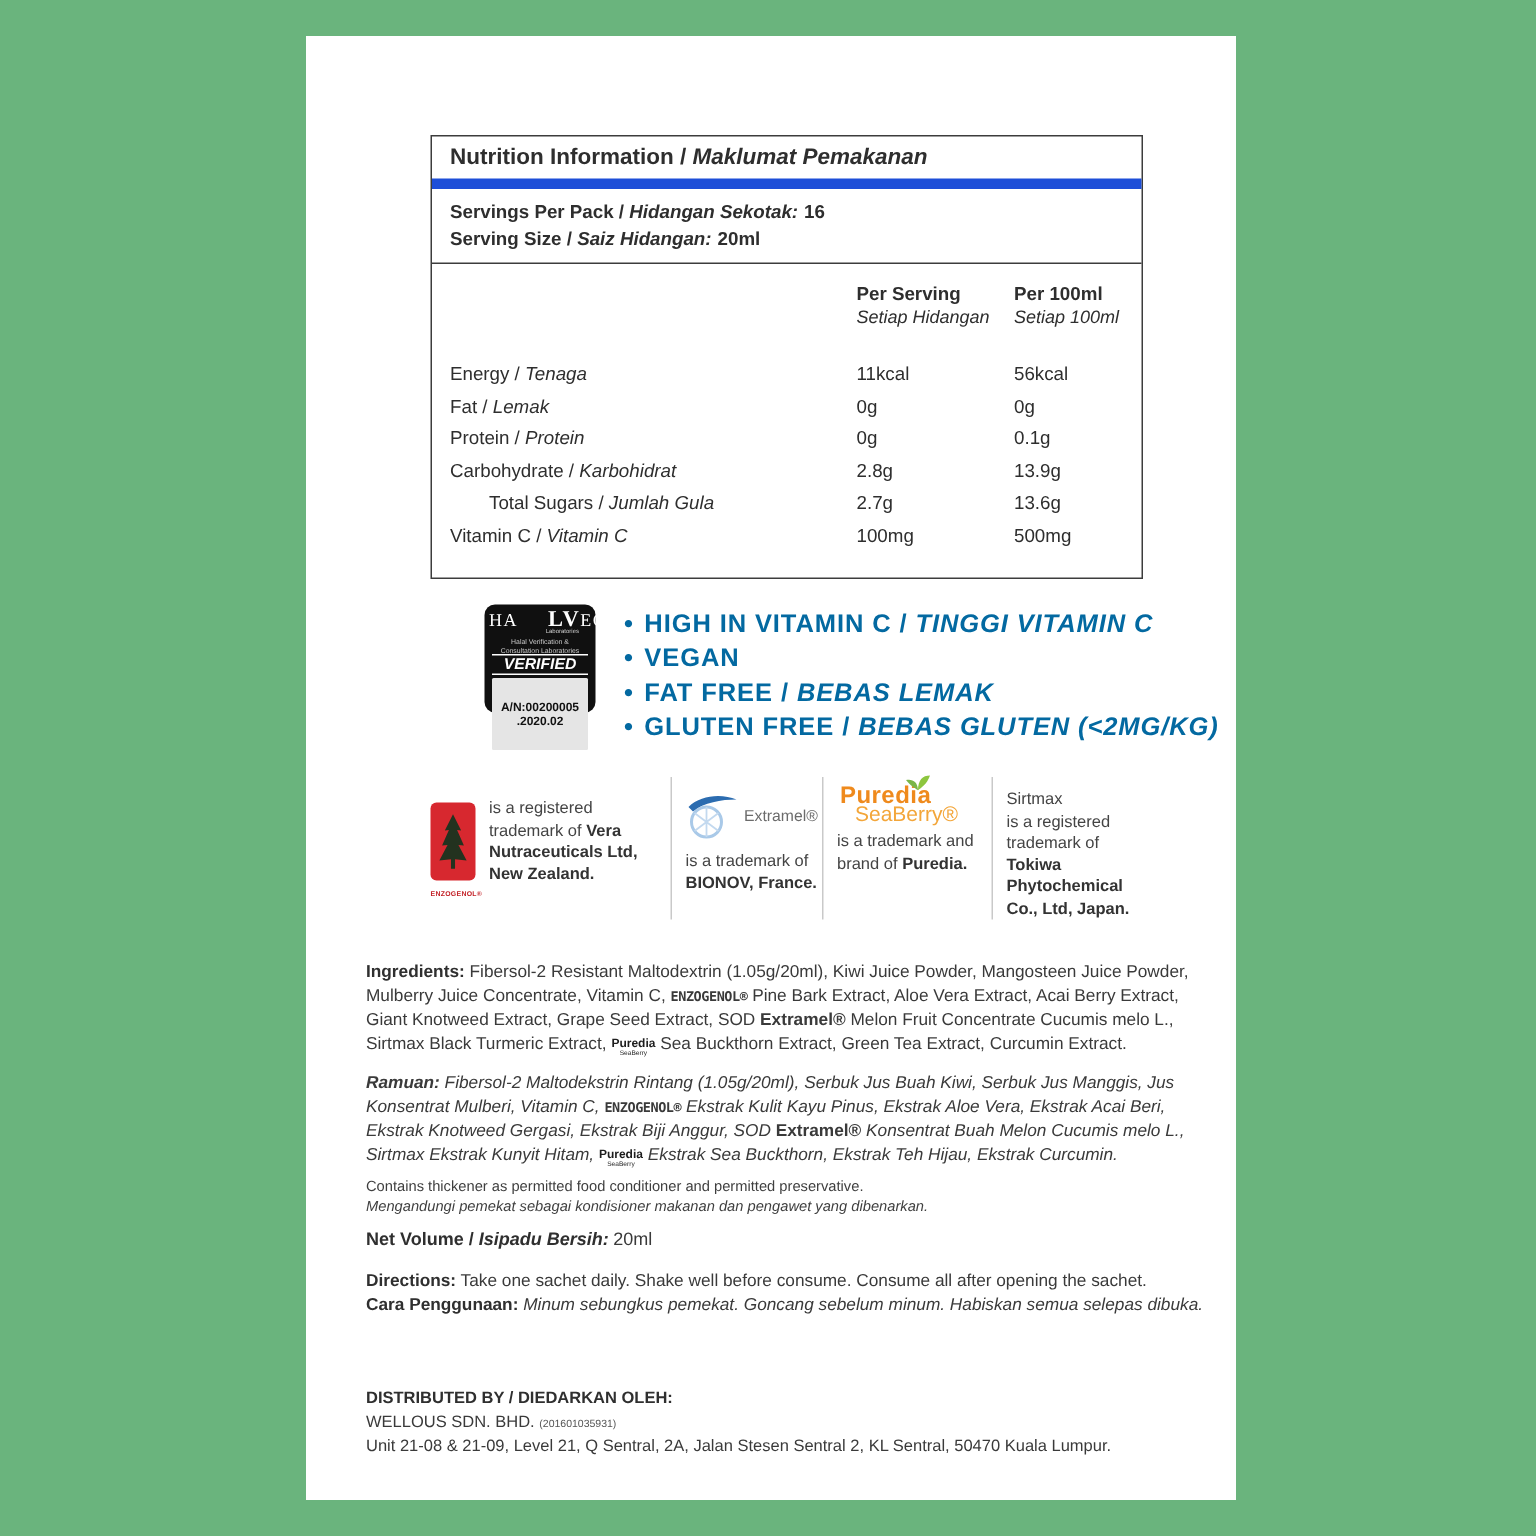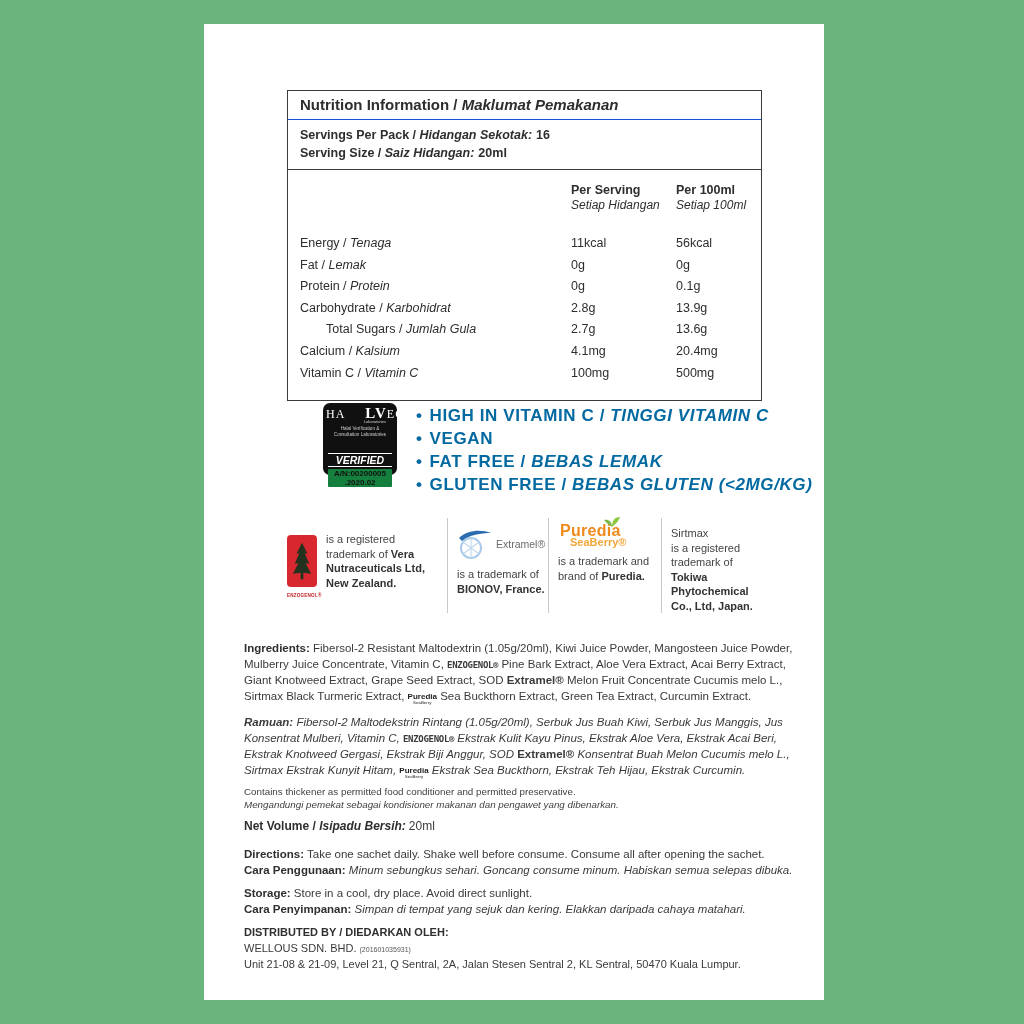--- a/index.html
+++ b/index.html
@@ -16,21 +16,21 @@
     width:620px; height:976px;
     background:#ffffff;
   }
   
   .ntable {
     position:absolute; left:83px; top:66px; width:475px;
     border:1px solid #3c3c3c; box-sizing:border-box;
     color:#2e2e2e;
   }
   .nt-title {
-    border-bottom:1px solid #1d4ed8;
+    border-bottom:7px solid #1d4ed8;
     padding:5px 12px 6px;
     font-size:15px; font-weight:bold;
   }
   .nt-title .my { font-style:italic; }
   .nt-servings {
     border-bottom:1px solid #3c3c3c;
     padding:6px 12px 7px;
     font-size:12.5px; font-weight:bold; line-height:18px;
   }
   .nt-servings .my { font-style:italic; }
@@ -52,25 +52,25 @@
     width:74px; height:72px; background:#101010; border-radius:7px;
     color:#fff; text-align:center; box-sizing:border-box; padding:5px 3px 4px;
     flex:none;
   }
   .halvec .brand { font-family:"Liberation Serif", serif; font-size:12px; letter-spacing:1px; line-height:11px; }
   .halvec .brand .vmark { font-size:15px; font-weight:bold;margin-left:20px; }
   .halvec .brand-sub { font-size:4px; color:#cfcfcf; text-align:right; padding-right:8px; line-height:4px; }
   .halvec .desc { font-size:4.6px; color:#c9c9c9; line-height:5.6px; margin-top:2px; }
   .halvec .verified {
     font-style:italic; font-weight:bold; font-size:10.5px; line-height:12px;
-    border-top:1px solid #fff; border-bottom:1px solid #fff; margin:16px 2px 0;
+    border-top:1px solid #fff; border-bottom:1px solid #fff; margin:0 2px 0;
   }
   .halvec .cert {
-    background:#15803d; color:#111; font-weight:bold; font-size:8px; line-height:9px;
-    margin:2px 2px 0; border-radius:1px; padding:0 0;
+    background:#e5e5e5; color:#111; font-weight:bold; font-size:8px; line-height:9px;
+    margin:2px 2px 0; border-radius:1px; padding:15px 0;
   }
   .bullets { padding-top:1px; }
   .bullet-item {
     font-family:Liberation Sans, sans-serif; font-weight:bold;
     font-size:17px; line-height:23px; letter-spacing:0.6px;
     color:#0369a1; white-space:nowrap;
   }
   .bullet-item .dot { margin-right:7px; }
   .bullet-item .b-my { font-style:italic; }
   
@@ -88,21 +88,21 @@
   .enzo-wrap { flex:none; width:32px; text-align:center; padding-top:3px; }
   .enzo-logo {
     width:30px; height:52px; background:#d7282f; border-radius:4px;
     display:flex; align-items:center; justify-content:center;
   }
   .enzo-caption { font-size:4.6px; color:#c22026; font-weight:bold; letter-spacing:0.2px; margin-top:2px; }
   .extramel-head { display:flex; align-items:center; gap:3px; margin-bottom:7px; }
   .extramel-caption { color:#6b6b6b; font-size:10.5px; }
   .puredia-logo { text-align:left; margin-bottom:7px; position:relative; padding-left:2px; }
   .puredia-name { color:#ef8a1d; font-size:16px; font-weight:bold; letter-spacing:0.3px; line-height:14px; font-family:"Liberation Sans",sans-serif; }
-  .puredia-sub { color:#f3a63a; font-size:11px; font-weight:bold; line-height:9px; padding-left:10px; }
+  .puredia-sub { color:#f3a63a; font-size:14px; font-weight:normal; line-height:9px; padding-left:10px; }
   .puredia-sprout { position:absolute; left:46px; top:-9px; }
   
   .para { position:absolute; left:40px; color:#3a3a3a; }
   .ingredients { top:617px; width:556px; font-size:11.5px; line-height:15.5px; }
   .ingredients .label { font-weight:bold; color:#2f2f2f; }
   .ramuan { top:691px; width:572px; font-size:11.5px; line-height:15.5px; font-style:italic; }
   .ramuan .label { font-weight:bold; }
   .enzo-inline { font-family:"DejaVu Sans Mono", monospace; font-size:9px; font-weight:bold; font-style:normal; letter-spacing:-0.3px; }
   .extramel-inline { font-weight:bold; font-style:normal; }
   .inline-puredia { display:inline-block; line-height:1; text-align:center; vertical-align:-4px; font-style:normal; color:#1d1d1d; }
@@ -164,25 +164,20 @@
         <div class="lbl"><span>Carbohydrate</span><span> / </span><span class="my">Karbohidrat</span></div>
         <div>2.8g</div>
         <div>13.9g</div>
       </div>
       <div class="nt-grid nt-row">
         <div class="lbl indent"><span>Total Sugars</span><span> / </span><span class="my">Jumlah Gula</span></div>
         <div>2.7g</div>
         <div>13.6g</div>
       </div>
       <div class="nt-grid nt-row">
-        <div class="lbl"><span>Calcium</span><span> / </span><span class="my">Kalsium</span></div>
-        <div>4.1mg</div>
-        <div>20.4mg</div>
-      </div>
-      <div class="nt-grid nt-row">
         <div class="lbl"><span>Vitamin C</span><span> / </span><span class="my">Vitamin C</span></div>
         <div>100mg</div>
         <div>500mg</div>
       </div>
     </div>
   </div>
 
   <div class="claims">
     <div class="halvec">
       <div class="brand"><span>HA</span><span class="vmark">LV</span><span>EC</span></div>
@@ -259,27 +254,23 @@
     <div>Contains thickener as permitted food conditioner and permitted preservative.</div>
     <div class="my">Mengandungi pemekat sebagai kondisioner makanan dan pengawet yang dibenarkan.</div>
   </div>
 
   <div class="para netvol">
     <span class="b">Net Volume</span><span class="b"> / </span><span class="bi">Isipadu Bersih:</span><span class="val">20ml</span>
   </div>
 
   <div class="para directions">
     <div><span class="lbl-b">Directions:</span><span> Take one sachet daily. Shake well before consume. Consume all after opening the sachet.</span></div>
-    <div><span class="lbl-bi">Cara Penggunaan:</span><span class="txt-i"> Minum sebungkus sehari. Goncang consume minum. Habiskan semua selepas dibuka.</span></div>
-  </div>
-
-  <div class="para storage">
-    <div><span class="lbl-b">Storage:</span><span> Store in a cool, dry place. Avoid direct sunlight.</span></div>
-    <div><span class="lbl-bi">Cara Penyimpanan:</span><span class="txt-i"> Simpan di tempat yang sejuk dan kering. Elakkan daripada cahaya matahari.</span></div>
-  </div>
+    <div><span class="lbl-bi">Cara Penggunaan:</span><span class="txt-i"> Minum sebungkus pemekat. Goncang sebelum minum. Habiskan semua selepas dibuka.</span></div>
+  </div>
+
 
   <div class="para distributed">
     <div><span class="lbl-b">DISTRIBUTED BY</span><span class="lbl-b"> / </span><span class="lbl-bi">DIEDARKAN OLEH:</span></div>
     <div><span>WELLOUS SDN. BHD.</span> <span class="reg">(201601035931)</span></div>
     <div>Unit 21-08 &amp; 21-09, Level 21, Q Sentral, 2A, Jalan Stesen Sentral 2, KL Sentral, 50470 Kuala Lumpur.</div>
   </div>
 
 </div>
 
 </body></html>

